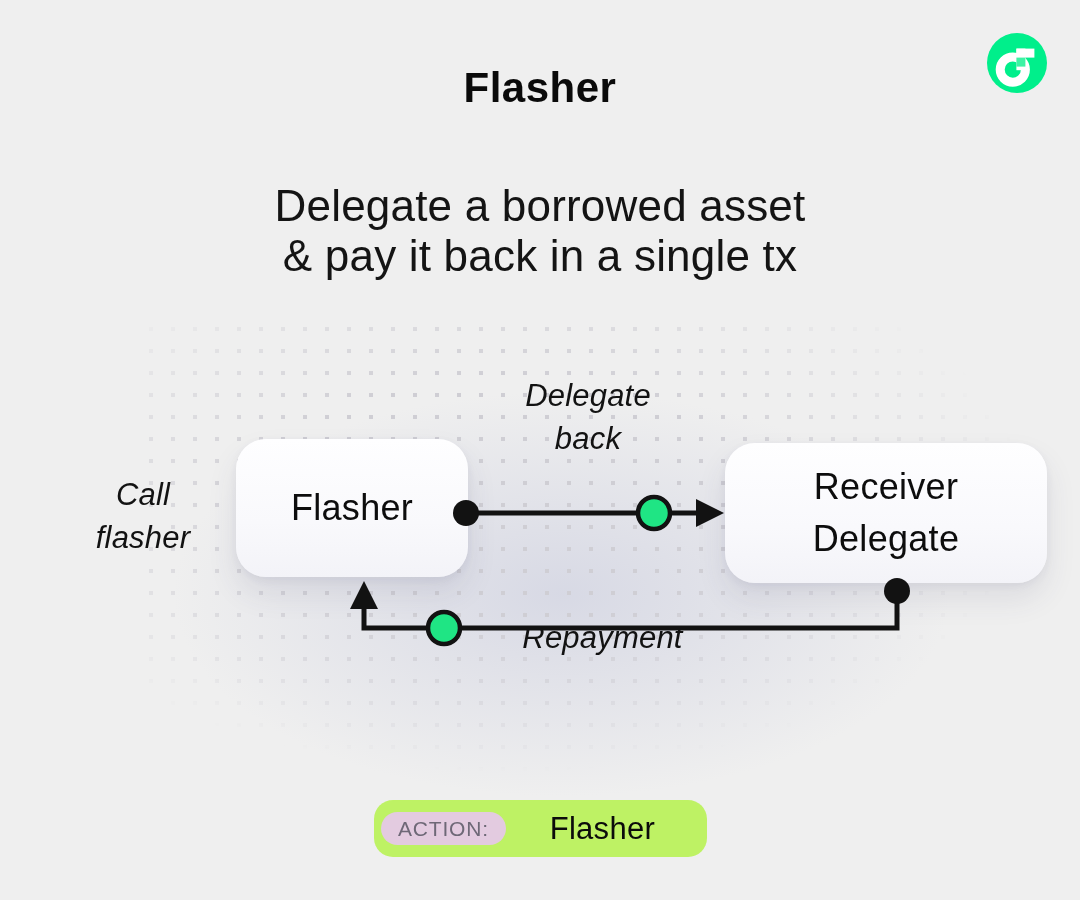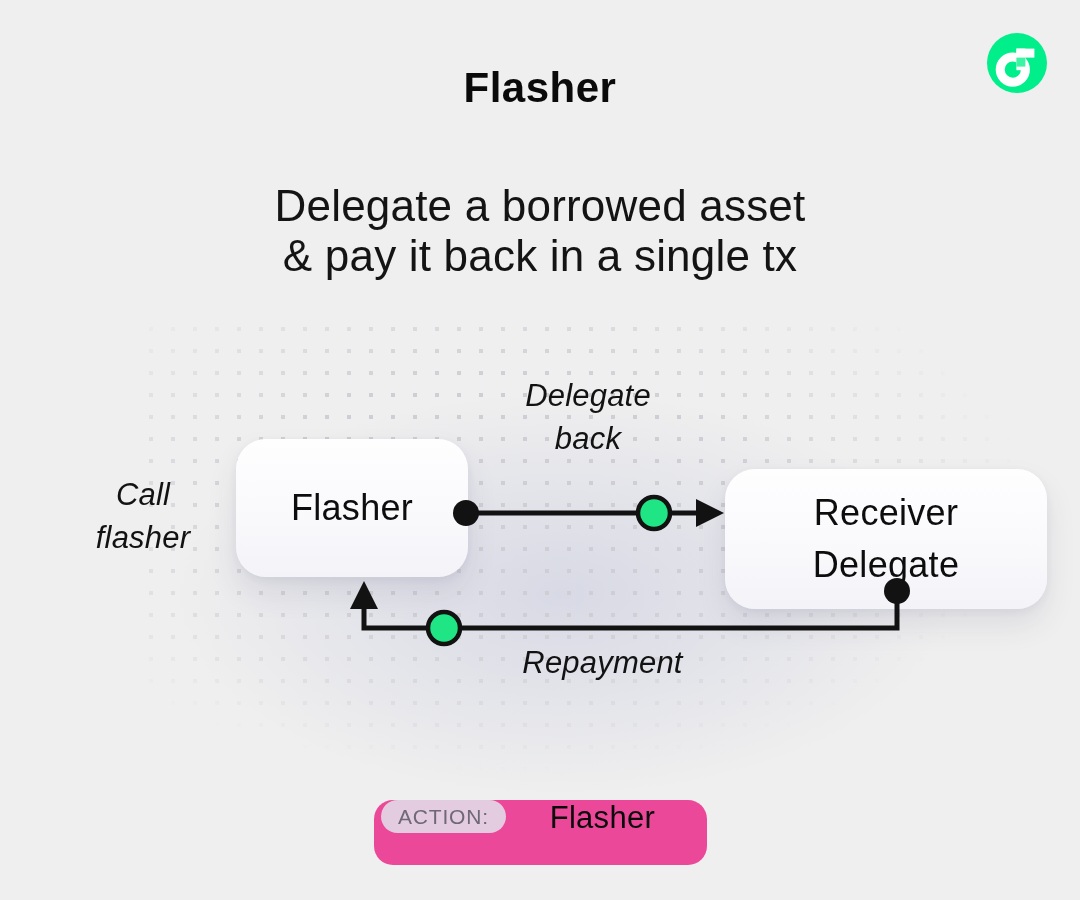--- a/index.html
+++ b/index.html
@@ -44,38 +44,38 @@
   .node{
     position:absolute;
     background:linear-gradient(180deg,#FEFEFF 0%,#F9F9FC 60%,#F3F3F8 100%);
     border-radius:30px;
     box-shadow:0 16px 30px rgba(55,55,95,0.10), 0 3px 8px rgba(55,55,95,0.06);
     display:flex;align-items:center;justify-content:center;
     text-align:center;
     font-size:36px;color:#0d0d0d;letter-spacing:0.3px;
   }
   .node-flasher{left:236px;top:439px;width:232px;height:138px;}
-  .node-receiver{left:725px;top:443px;width:322px;height:140px;line-height:52px;margin-top:26px;}
+  .node-receiver{left:725px;top:443px;width:322px;height:140px;line-height:52px;}
   .edge-label{
     position:absolute;
     font-style:italic;font-size:31px;line-height:43px;color:#121212;
     text-align:center;letter-spacing:0.2px;
   }
   .label-delegate{left:458px;top:374px;width:260px;}
   .label-call{left:38px;top:473px;width:210px;}
-  .label-repayment{left:460px;top:641px;width:285px;}
+  .label-repayment{left:460px;top:616px;width:285px;}
   .connectors{
     position:absolute;left:0;top:0;width:1080px;height:900px;
     pointer-events:none;
   }
   .action-badge{
-    position:absolute;left:374px;top:800px;width:333px;height:65px;
-    background:#ec4899;
+    position:absolute;left:374px;top:800px;width:333px;height:57px;
+    background:#bef264;
     border-radius:19px;
-    display:flex;align-items:flex-start;
+    display:flex;align-items:center;
     padding-left:7px;box-sizing:border-box;
   }
   .action-chip{
     height:33px;border-radius:17px;
     background:#E3CBE0;
     display:flex;align-items:center;
     padding:0 17px;
     font-size:21px;color:#6E6877;letter-spacing:0.8px;
   }
   .action-value{

